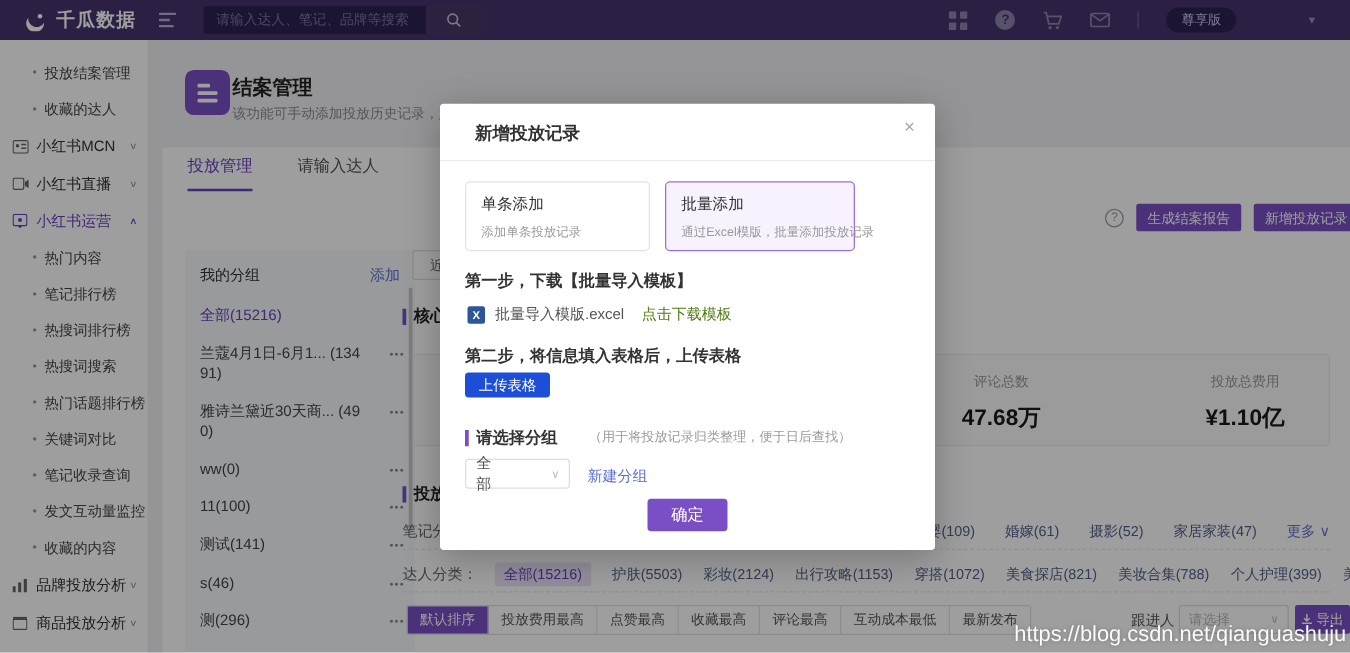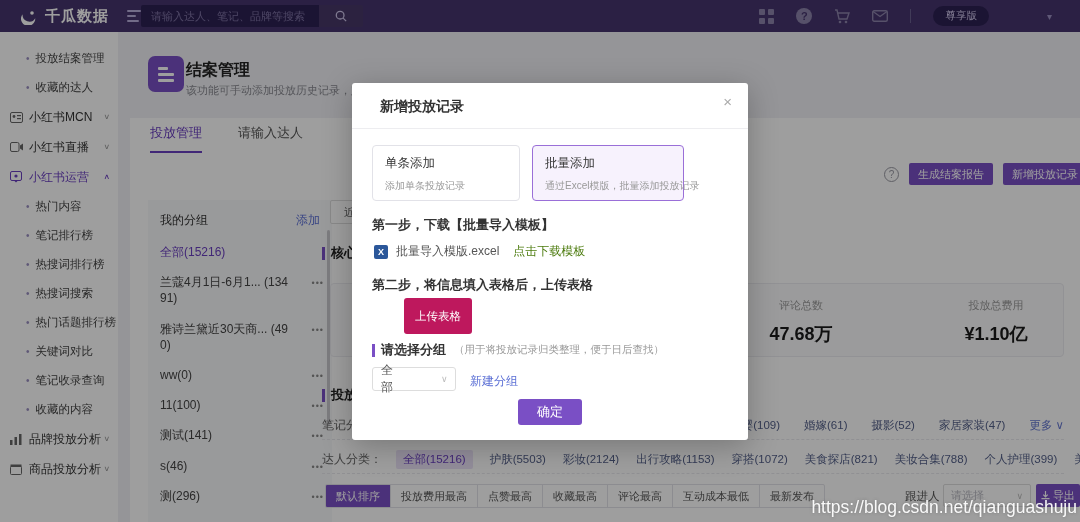--- a/index.html
+++ b/index.html
@@ -5,21 +5,21 @@
   * { margin:0; padding:0; box-sizing:border-box; }
   html,body { width:1080px; height:522px; overflow:hidden; }
   body { font-family:"Liberation Sans","DejaVu Sans",sans-serif; background:#f0f1f5; }
   .app { position:relative; width:1080px; height:522px; background:#f0f1f5; }
 
   
   .navbar { position:absolute; top:0; left:0; width:1080px; height:32px; background:#46356e; display:flex; align-items:center; z-index:1; }
   .brand { display:flex; align-items:center; gap:7px; margin-left:20px; }
   .brand-name { color:#fff; font-size:15px; font-weight:bold; letter-spacing:1px; }
   .nav-menu { margin-left:18px; cursor:pointer; display:flex; align-items:center; }
-  .nav-search { display:flex; height:22px; }
+  .nav-search { display:flex; margin-left:22px; height:22px; }
   .nav-search input { width:178px; height:22px; background:#2d2153; border:none; outline:none; border-radius:2px 0 0 2px; color:#cfc6ea; font-size:11px; padding:0 10px; }
   .nav-search input::placeholder { color:#7d72a3; }
   .nav-search-btn { width:44px; height:22px; background:#483868; border:none; border-radius:0 2px 2px 0; display:flex; align-items:center; justify-content:center; cursor:pointer; }
   .nav-right { margin-left:auto; display:flex; align-items:center; gap:22px; margin-right:28px; }
   .nav-ico { display:flex; align-items:center; justify-content:center; cursor:pointer; }
   .help-circle { width:16px; height:16px; border-radius:50%; background:#8d84ab; color:#46356e; font-size:11px; font-weight:bold; display:flex; align-items:center; justify-content:center; }
   .nav-divider { width:1px; height:14px; background:#6a5f8f; }
   .plan-badge { background:#2d2153; color:#cfc6ea; font-size:10.5px; padding:3px 12px; border-radius:10px; cursor:pointer; }
   .nav-caret { color:#9a8fc0; font-size:10px; cursor:pointer; margin-left:36px; }
 
@@ -109,25 +109,25 @@
   .opt-card { width:148px; height:56px; border:1px solid #e2e2e8; border-radius:4px; padding:9px 12px; cursor:pointer; background:#fff; }
   .opt-card.selected { width:152px; border:1px solid #9a6fd8; background:#f7f2fd; }
   .opt-title { font-size:12.5px; color:#333; }
   .opt-desc { font-size:10px; color:#999; margin-top:7px; white-space:nowrap; }
   .step-text { position:absolute; left:20px; font-size:13px; font-weight:bold; color:#333; }
   .step1 { top:133px; }
   .step2 { top:193px;text-align:right; }
   .tpl-row { position:absolute; left:22px; top:160px; display:flex; align-items:center; gap:8px; font-size:12px; color:#555; }
   .excel-ico { width:14px; height:14px; background:#2b579a; color:#fff; font-size:9px; font-weight:bold; border-radius:2px; display:flex; align-items:center; justify-content:center; }
   .tpl-link { color:#4d7c0f; cursor:pointer; margin-left:6px; }
-  .upload-btn { position:absolute; left:20px; top:215px; height:36px; padding:0 11px; background:#be185d; color:#fff; border:none; border-radius:3px; font-size:11.5px; cursor:pointer;margin-left:32px; }
+  .upload-btn { position:absolute; left:20px; top:215px; height:20px; padding:0 11px; background:#1d4ed8; color:#fff; border:none; border-radius:3px; font-size:11.5px; cursor:pointer; }
   .group-sel-head { position:absolute; left:20px; top:258px; display:flex; align-items:center; gap:6px; }
   .group-sel-head .bar { width:3px; height:13px; background:#7a4fc5; }
   .group-sel-label { font-size:13px; font-weight:bold; color:#333; }
-  .group-sel-note { font-size:10.5px; color:#999; margin-left:2px; }
+  .group-sel-note { font-size:10.5px; color:#999; margin-left:19px; }
   .modal-select { position:absolute; left:20px; top:284px; width:84px; height:24px; border:1px solid #ddd; border-radius:3px; display:flex; align-items:center; padding:0 8px; font-size:12px; color:#555; cursor:pointer;gap:48px; }
   .modal-select .chev { margin-left:auto; color:#bbb; font-size:9px; }
   .new-group-link { position:absolute; left:118px; top:290px; font-size:12px; color:#5b6fd5; cursor:pointer; }
   .confirm-btn { position:absolute; left:166px; top:316px; width:64px; height:26px; background:#7a4fc5; color:#fff; border:none; border-radius:3px; font-size:13px; cursor:pointer; }
 
   .watermark { position:absolute; right:3px; bottom:4px; font-size:17.5px; color:rgba(255,255,255,.95); text-shadow:0 0 3px rgba(90,90,90,.55); z-index:30; }
   svg { display:block; }
 </style>
 </head>
 <body>
@@ -248,20 +248,23 @@
     <div class="side-sub">
         <span>热门话题排行榜</span>
       </div>
     <div class="side-sub">
         <span>关键词对比</span>
       </div>
     <div class="side-sub">
         <span>笔记收录查询</span>
       </div>
     <div class="side-sub">
+        <span>发文互动量监控</span>
+      </div>
+    <div class="side-sub">
         <span>收藏的内容</span>
       </div>
     <div class="side-group">
       <span class="gicon">
           <svg width="12" height="11" viewBox="0 0 12 11">
             <rect x="0" y="6" width="2.5" height="5" fill="currentColor"></rect>
             <rect x="4.5" y="3" width="2.5" height="8" fill="currentColor"></rect>
             <rect x="9" y="0" width="2.5" height="11" fill="currentColor"></rect>
           </svg>
         </span>

